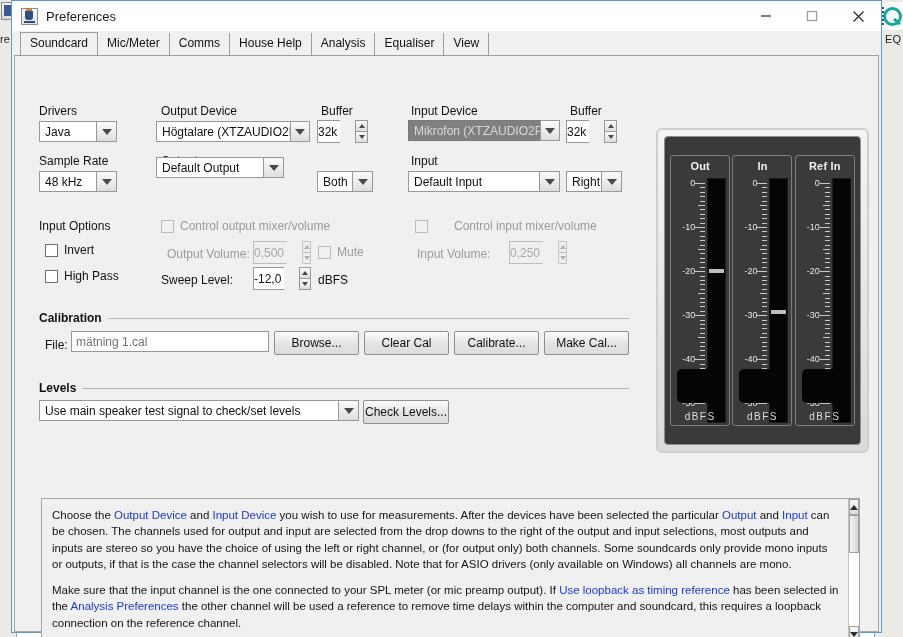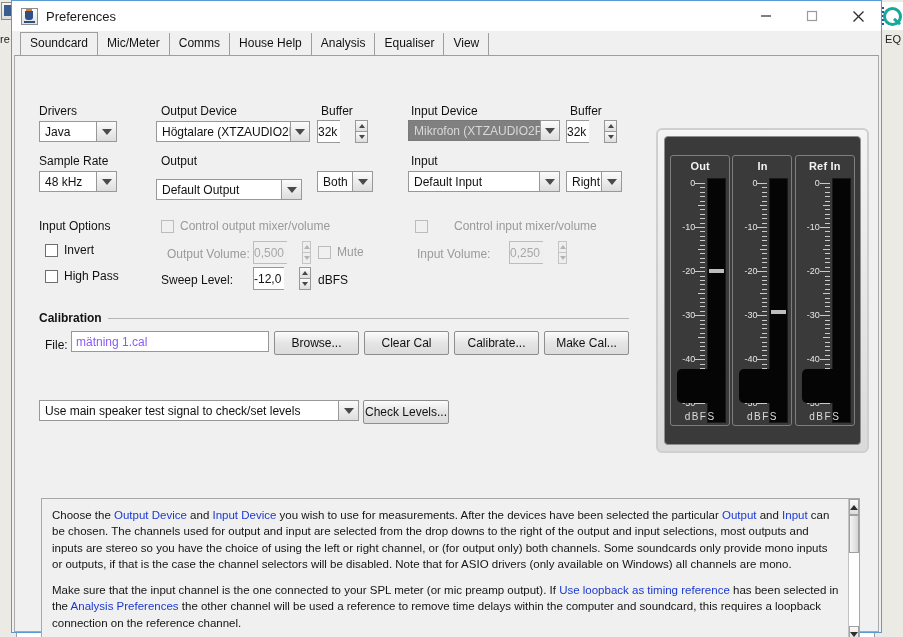--- a/index.html
+++ b/index.html
@@ -155,21 +155,21 @@
     box-sizing:border-box;
   }
   .combo .arrow i{
     width:0;height:0;border-left:5px solid transparent;border-right:5px solid transparent;
     border-top:6px solid #4a4a4a;display:block;
   }
 
   
   .tfield{
     position:absolute;height:21px;background:#fff;border:1px solid #989898;
-    display:flex;align-items:center;padding-left:4px;font-size:12px;color:#8b5cf6;
+    display:flex;align-items:center;padding-left:4px;font-size:12px;color:#737373;
     box-sizing:border-box;
   }
 
   
   .spin{
     position:absolute;height:23px;display:flex;box-sizing:border-box;gap:15px;
   }
   .spin .sval{
     flex:1 1 auto;background:#fff;border:1px solid #989898;border-right:none;
     display:flex;align-items:center;justify-content:flex-end;
@@ -401,21 +401,21 @@
     <div class="lbl" style="left:24px;top:98px;">Sample Rate</div>
     <div class="lbl" style="left:146px;top:98px;">Output</div>
     <div class="lbl" style="left:396px;top:98px;">Input</div>
 
     <div class="combo" style="left:24px;top:115px;width:78px;">
       <div class="field">48 kHz</div>
       <div class="arrow">
           <i></i>
         </div>
     </div>
-    <div class="combo" style="left:141px;top:123px;width:146px;">
+    <div class="combo" style="left:141px;top:101px;width:128px;">
       <div class="field">Default Output</div>
       <div class="arrow">
           <i></i>
         </div>
     </div>
     <div class="combo" style="left:302px;top:115px;width:56px;">
       <div class="field">Both</div>
       <div class="arrow">
           <i></i>
         </div>
@@ -502,20 +502,24 @@
     </div>
     <div class="lbl" style="left:30px;top:282px;">File:</div>
     <div class="tfield" style="left:56px;top:275px;width:198px;">
       <span>mätning 1.cal</span>
     </div>
     <div class="btn" style="left:259px;top:275px;width:85px;">Browse...</div>
     <div class="btn" style="left:349px;top:275px;width:85px;">Clear Cal</div>
     <div class="btn" style="left:439px;top:275px;width:85px;">Calibrate...</div>
     <div class="btn" style="left:529px;top:275px;width:85px;">Make Cal...</div>
 
+    <div class="grp" style="left:24px;top:325px;width:590px;">
+      <b>Levels</b>
+      <div class="line"></div>
+    </div>
     <div class="combo" style="left:24px;top:344px;width:320px;">
       <div class="field">Use main speaker test signal to check/set levels</div>
       <div class="arrow">
           <i></i>
         </div>
     </div>
     <div class="btn" style="left:348px;top:344px;width:86px;">Check Levels...</div>
 
     <div class="meterpanel">
       <div class="meterinner">

